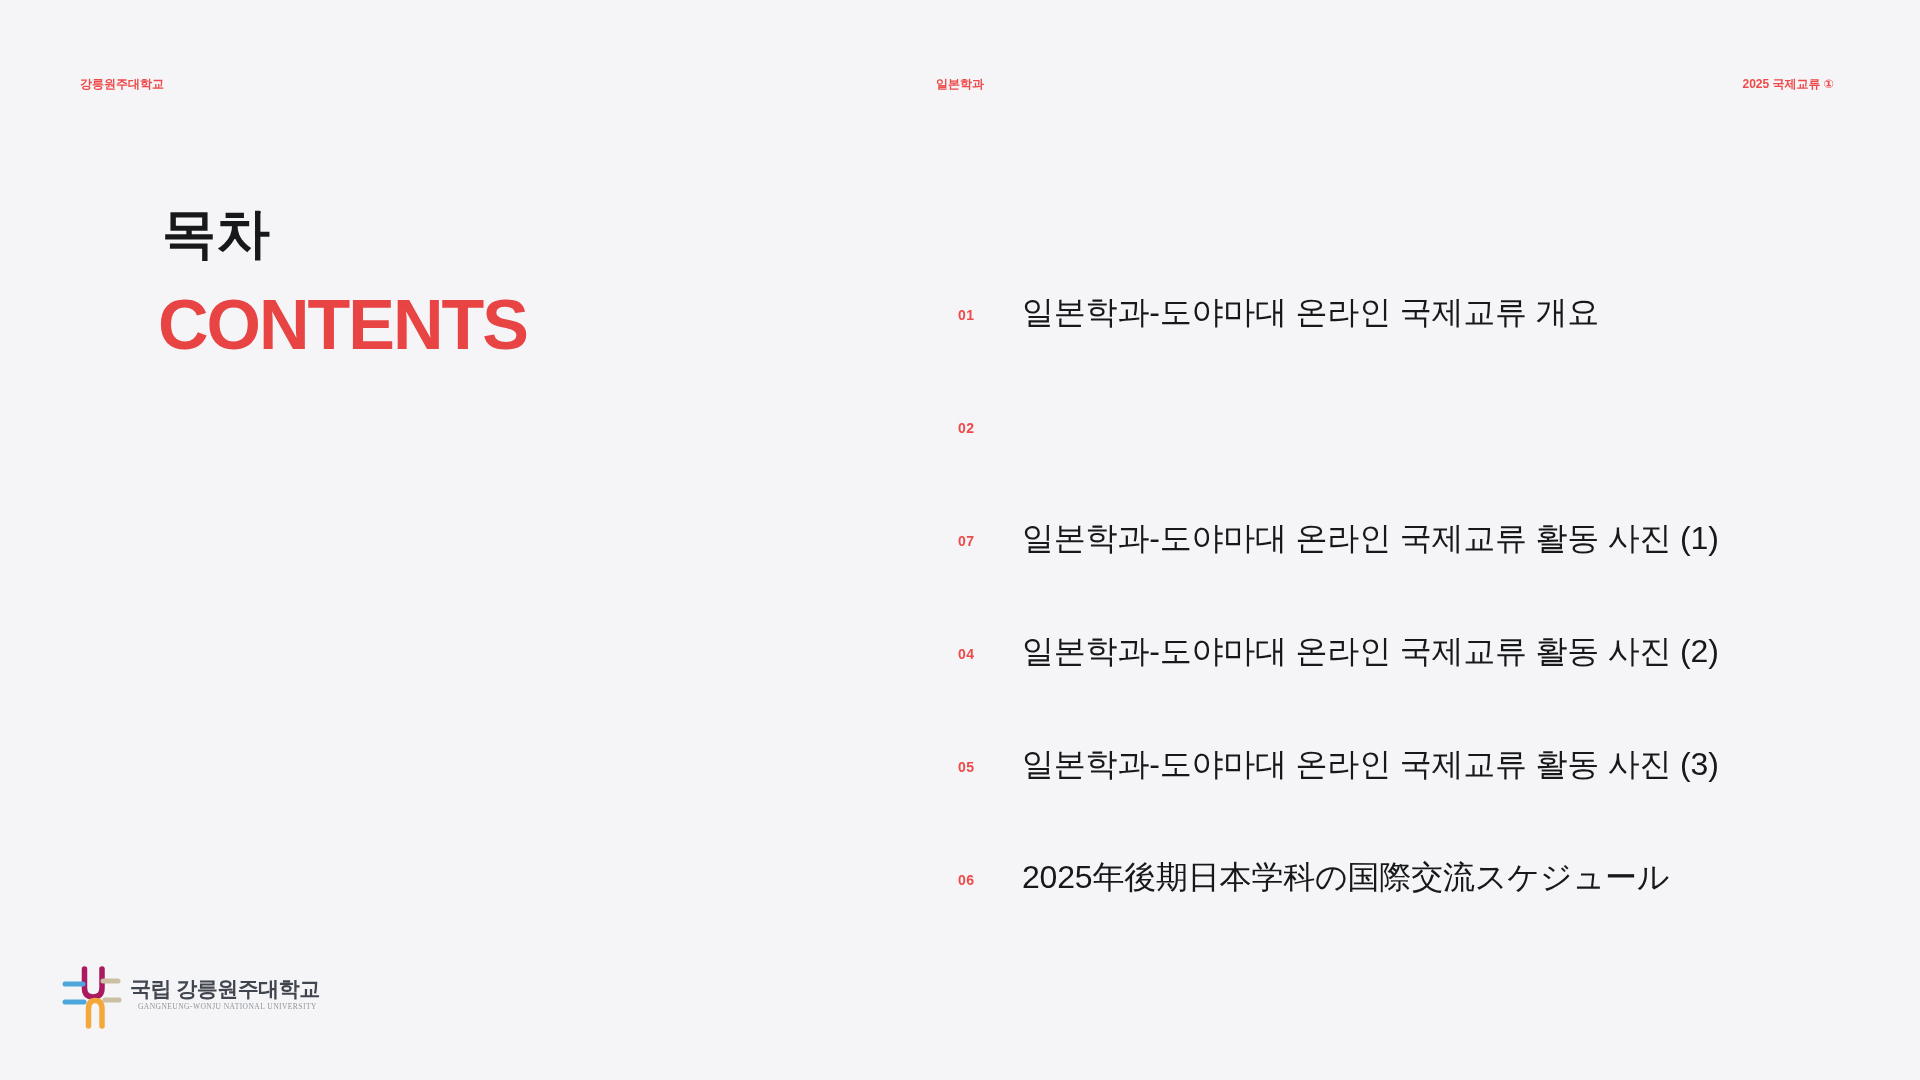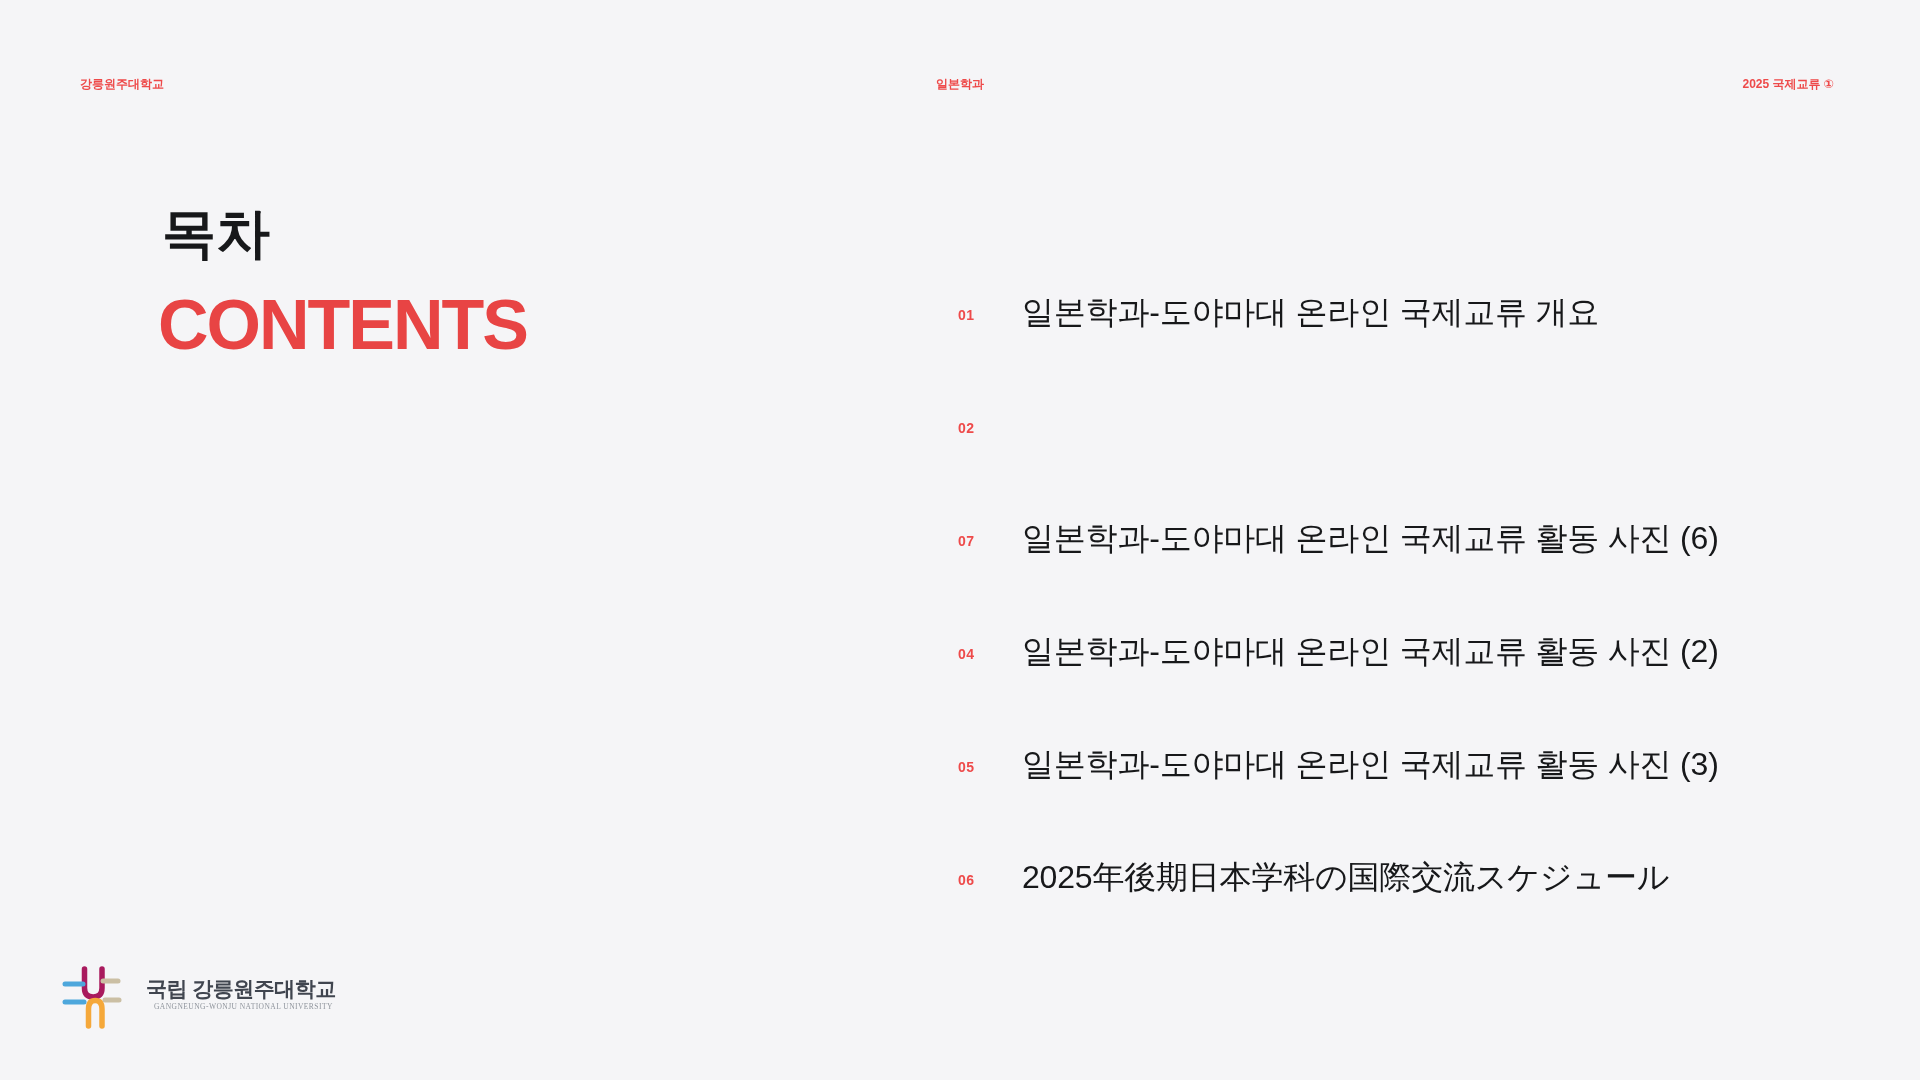--- a/index.html
+++ b/index.html
@@ -65,21 +65,21 @@
   .logo{
     position:absolute;left:62px;top:964px;
     display:flex;align-items:flex-start;
   }
   .logo-mark{width:60px;height:68px;flex:0 0 60px;}
   .logo-mark path{fill:none;stroke-linecap:round;}
   .logo-mark .m{stroke:var(--logo-magenta);stroke-width:5.5;}
   .logo-mark .o{stroke:var(--logo-orange);stroke-width:5.5;}
   .logo-mark .b{stroke:var(--logo-blue);stroke-width:5;}
   .logo-mark .t{stroke:var(--logo-tan);stroke-width:5;}
-  .logo-textblock{margin-left:24px;padding-top:14px;}
+  .logo-textblock{margin-left:8px;padding-top:14px;}
   .logo-title{
     font-size:21px;font-weight:700;color:var(--logo-text);
     letter-spacing:-0.5px;line-height:22px;
   }
   .logo-sub{
     font-family:"Liberation Serif","DejaVu Serif",serif;
     font-size:7.5px;color:var(--logo-subtext);
     letter-spacing:0.45px;margin-top:2px;white-space:nowrap;padding-left:8px;
   }
 </style>
@@ -100,21 +100,21 @@
   <ol class="toc">
     <li class="toc-row">
       <span class="toc-num">01</span>
       <span class="toc-label">일본학과-도야마대 온라인 국제교류 개요</span>
     </li>
     <li class="toc-row">
       <span class="toc-num">02</span>
     </li>
     <li class="toc-row">
       <span class="toc-num">07</span>
-      <span class="toc-label">일본학과-도야마대 온라인 국제교류 활동 사진 (6)</span>
+      <span class="toc-label">일본학과-도야마대 온라인 국제교류 활동 사진 (1)</span>
     </li>
     <li class="toc-row">
       <span class="toc-num">04</span>
       <span class="toc-label">일본학과-도야마대 온라인 국제교류 활동 사진 (2)</span>
     </li>
     <li class="toc-row">
       <span class="toc-num">05</span>
       <span class="toc-label">일본학과-도야마대 온라인 국제교류 활동 사진 (3)</span>
     </li>
     <li class="toc-row">

